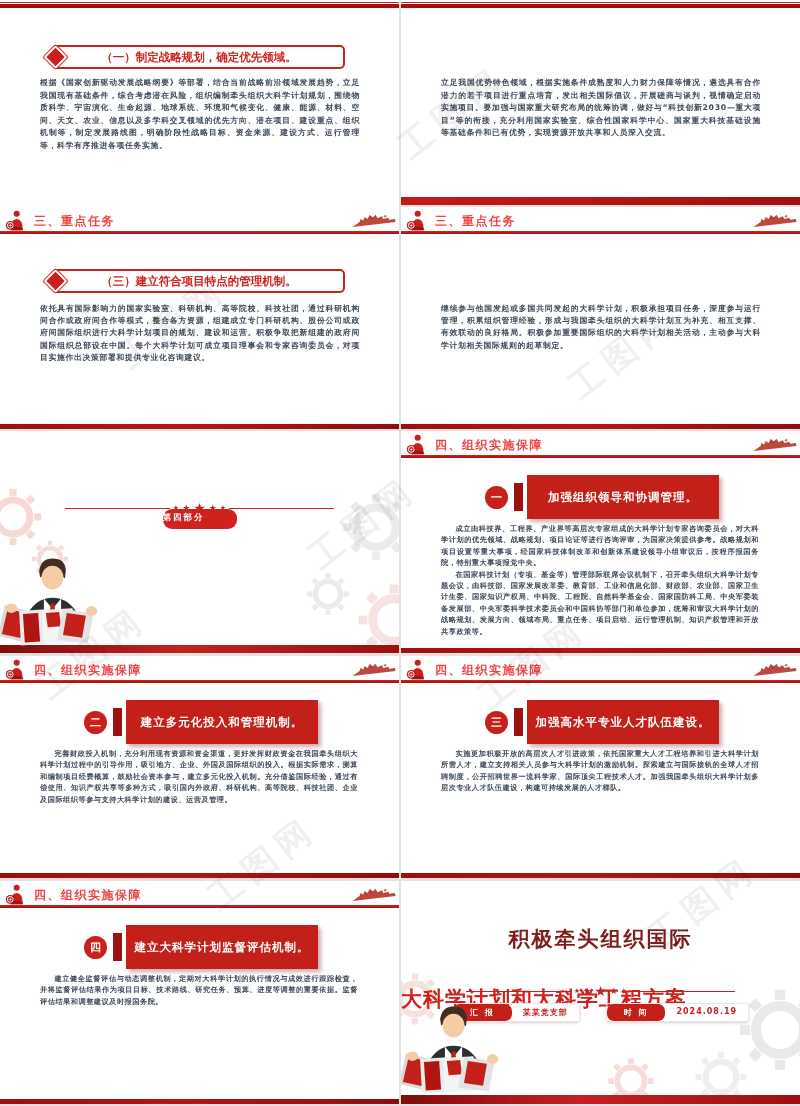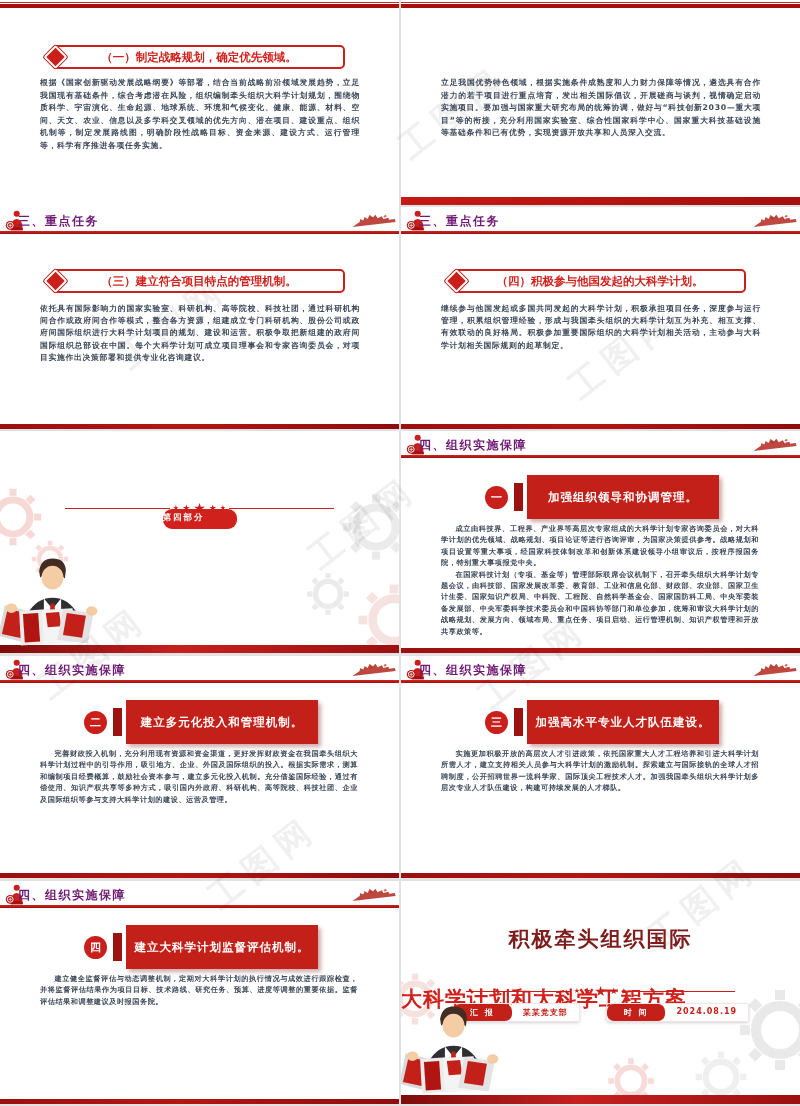--- a/index.html
+++ b/index.html
@@ -3,22 +3,22 @@
 <meta charset="utf-8">
 <style>
   html,body{margin:0;padding:0;}
   body{width:800px;height:1106px;position:relative;background:#e2e2e2;
        font-family:"DejaVu Sans","Liberation Sans",sans-serif;overflow:hidden;}
   .tile{position:absolute;width:399px;background:#fff;overflow:hidden;z-index:1;}
 
   
   .hdr{position:absolute;left:0;top:0;right:0;height:27px;}
   .hdr-logo{position:absolute;left:5px;top:3px;width:21px;height:21px;}
-  .hdr-text{position:absolute;left:18px;top:6px;font-size:12px;font-weight:bold;
-            color:#701a75;letter-spacing:1.5px;white-space:nowrap;}
+  .hdr-text{position:absolute;left:34px;top:6px;font-size:12px;font-weight:bold;
+            color:#ef4444;letter-spacing:1.5px;white-space:nowrap;}
   .hdr-orn{position:absolute;right:2px;top:4px;width:46px;height:19px;color:#b5342a;}
   .hdrline{position:absolute;left:0;right:0;top:24px;height:3px;
            background:linear-gradient(180deg,#d3251f,#9c100f);}
 
   
   .capsule{position:absolute;left:53px;width:288px;height:20px;background:#fff;
            border:2px solid #c9201b;border-radius:5px;}
   .capsule .captext{display:block;text-align:center;font-weight:bold;font-size:11.5px;
            line-height:20px;color:#d0211c;white-space:nowrap;}
   .diamond{position:absolute;left:-8px;top:50%;width:13px;height:13px;background:#c9201b;
@@ -178,24 +178,20 @@
   <div class="hdr">
     <svg class="hdr-logo">
         <use href="#sym-logo"></use>
       </svg>
     <span class="hdr-text">三、重点任务</span>
     <svg class="hdr-orn">
         <use href="#sym-wall"></use>
       </svg>
     <div class="hdrline"></div>
   </div>
-  <div class="capsule" style="top:62px">
-    <span class="diamond"></span>
-    <span class="captext">（四）积极参与他国发起的大科学计划。</span>
-  </div>
   <div class="bodytext">
       <p>继续参与他国发起或多国共同发起的大科学计划，积极承担项目任务，深度参与运行管理，积累组织管理经验，形成与我国牵头组织的大科学计划互为补充、相互支撑、有效联动的良好格局。积极参加重要国际组织的大科学计划相关活动，主动参与大科学计划相关国际规则的起草制定。</p>
     </div>
   <div class="botbar thin"></div>
 </div>
 
 <div class="tile v4" style="left:0;top:431px;height:222px">
   <svg class="gear" style="left:-18px;top:55px;width:62px;height:62px;color:#f0b9b4;opacity:.55">
       <use href="#sym-gear"></use>
     </svg>

